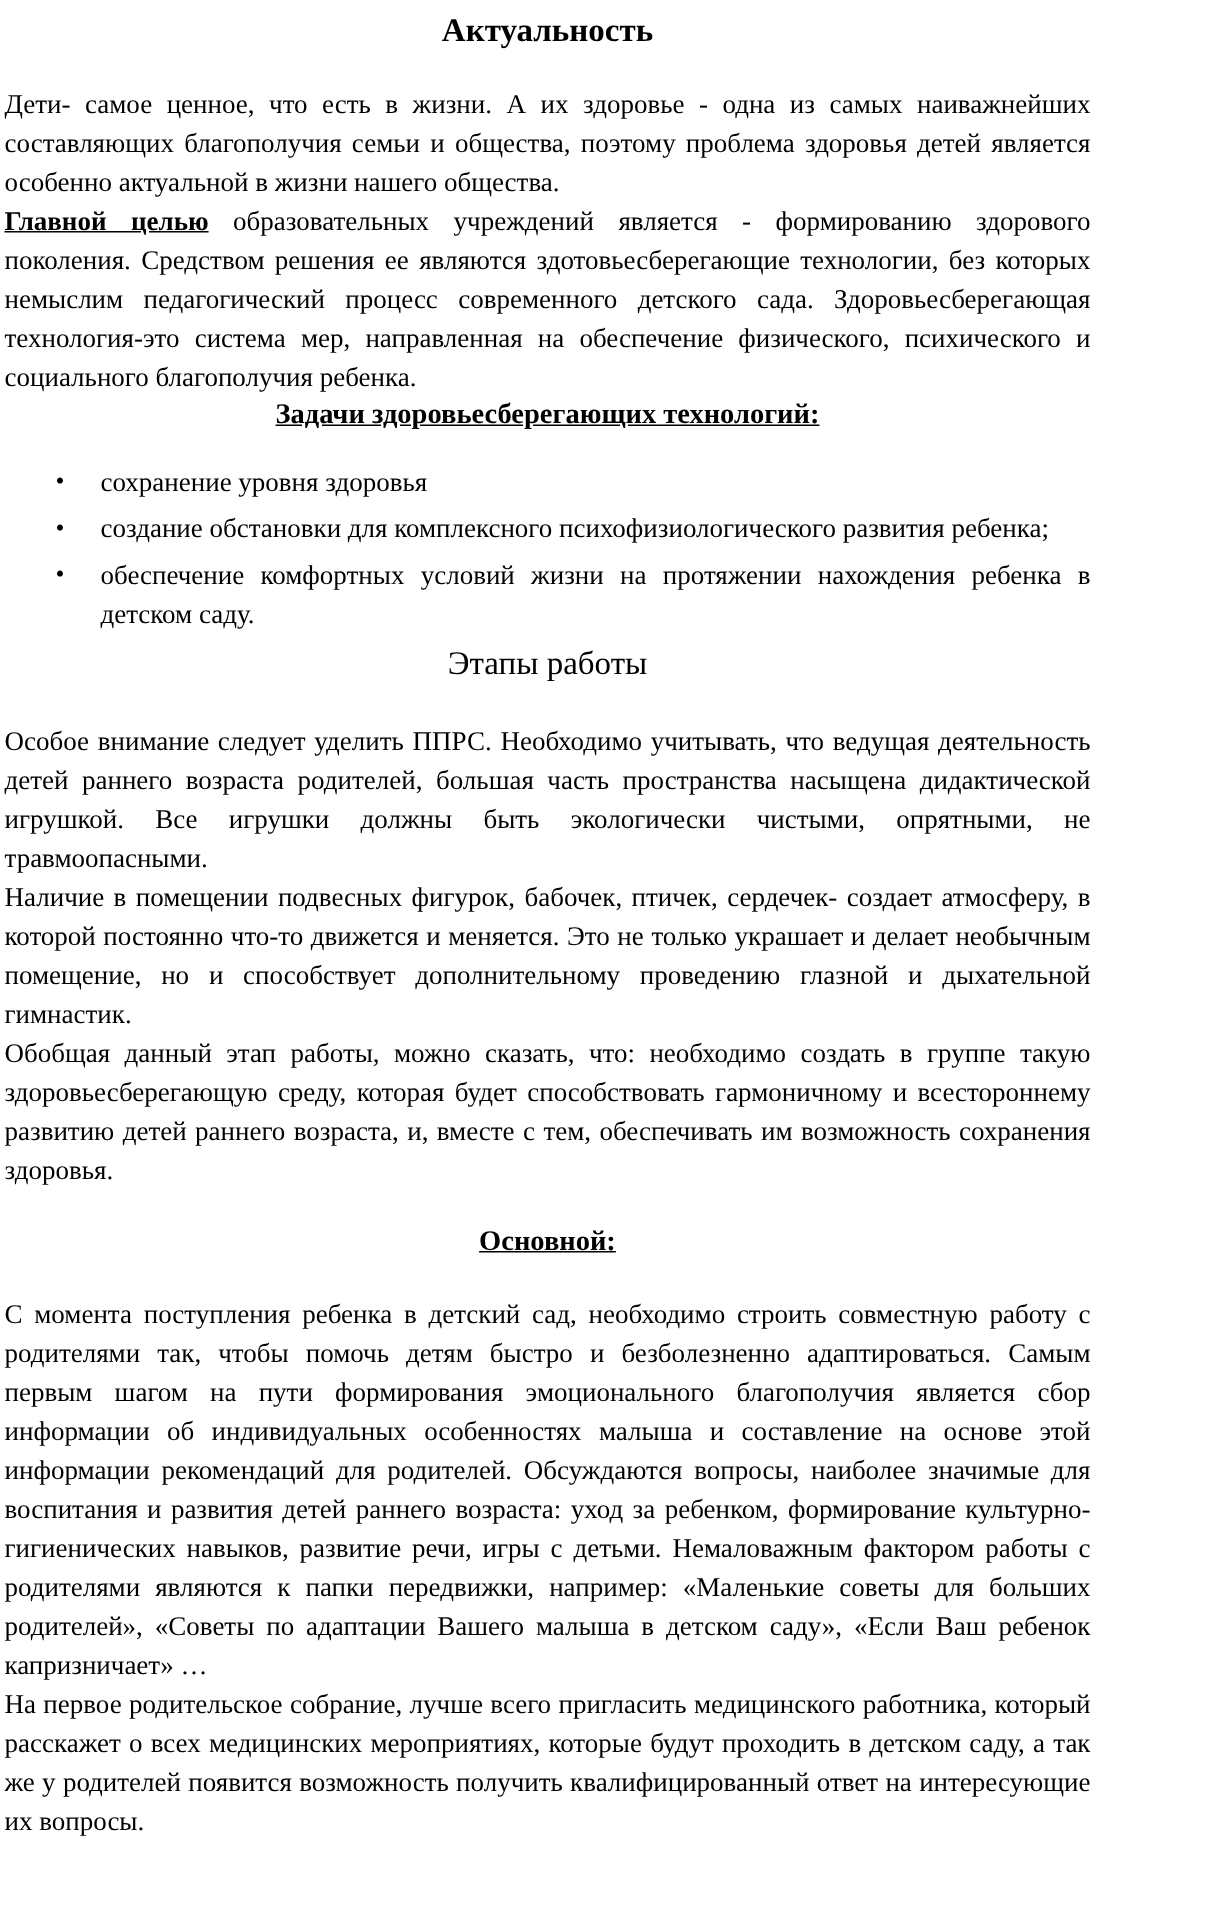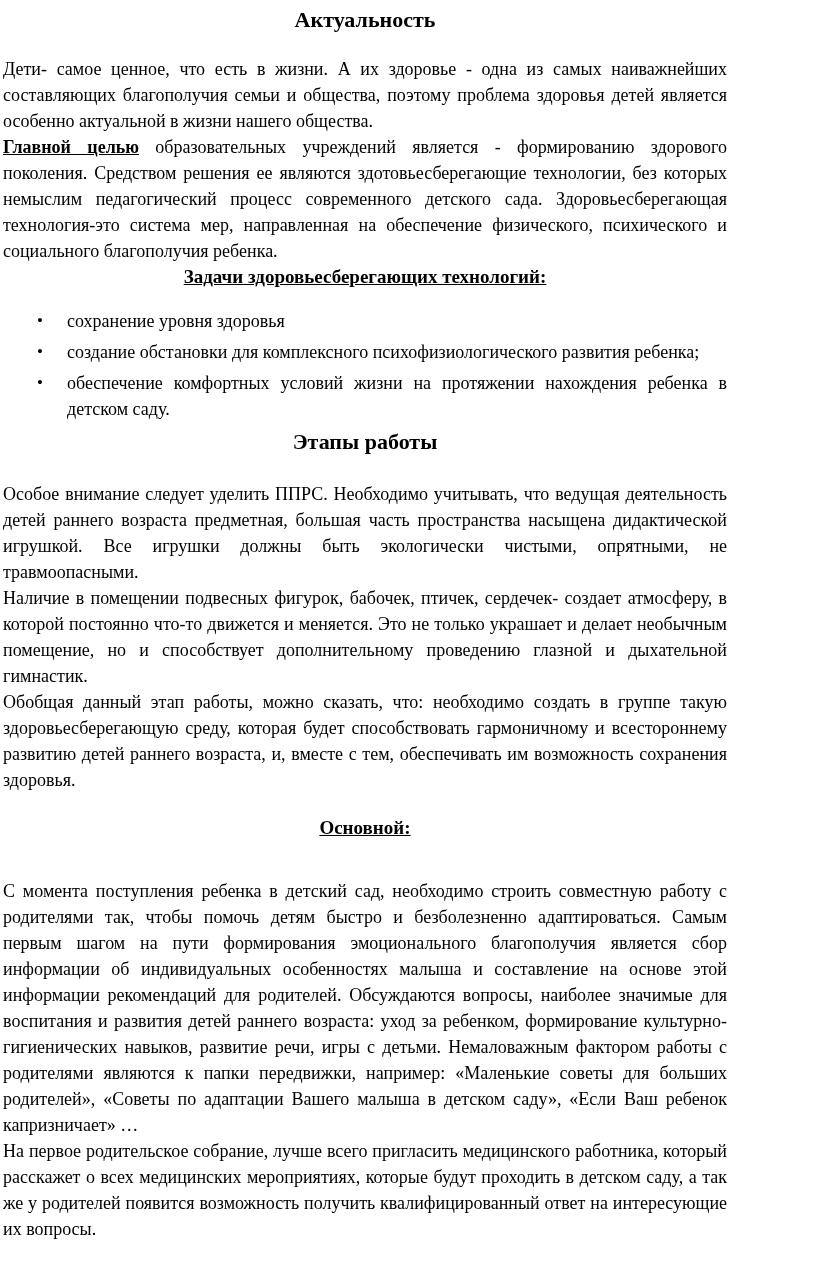--- a/index.html
+++ b/index.html
@@ -38,25 +38,25 @@
   .h-underline {
     font-size: 19px;
     line-height: 26px;
     font-weight: bold;
     text-decoration: underline;
     text-align: center;
     margin: 0;
   }
   .h-tasks { margin: 0 0 18px 0; }
   .h-prep  { margin: 0 0 20px 0; }
-  .h-main  { margin: 22px 0 37px 0; font-family: Liberation Serif, serif; }
+  .h-main  { margin: 22px 0 22px 0; font-family: Liberation Serif, serif; }
   .section-title {
     font-size: 22px;
     line-height: 30px;
-    font-weight: bold;
+    font-weight: normal;
     text-align: center;
     margin: 2px 0 24px 0;
   }
   ul.task-list {
     list-style: none;
     margin: 0 0 2px 0;
     padding: 0 0 0 34px;
   }
   ul.task-list li {
     position: relative;
@@ -86,21 +86,21 @@
 
   <ul class="task-list">
     <li><span class="bullet">•</span><span>сохранение уровня здоровья</span></li>
     <li><span class="bullet">•</span><span>создание обстановки для комплексного психофизиологического развития ребенка;</span></li>
     <li><span class="bullet">•</span><span>обеспечение комфортных условий жизни на протяжении нахождения ребенка в детском саду.</span></li>
   </ul>
 
   <h2 class="section-title">Этапы работы</h2>
 
 
-  <p>Особое внимание следует уделить ППРС. Необходимо учитывать, что ведущая деятельность детей раннего возраста предметная, большая часть пространства насыщена дидактической игрушкой. Все игрушки должны быть экологически чистыми, опрятными, не травмоопасными.</p>
+  <p>Особое внимание следует уделить ППРС. Необходимо учитывать, что ведущая деятельность детей раннего возраста родителей, большая часть пространства насыщена дидактической игрушкой. Все игрушки должны быть экологически чистыми, опрятными, не травмоопасными.</p>
   <p>Наличие в помещении подвесных фигурок, бабочек, птичек, сердечек- создает атмосферу, в которой постоянно что-то движется и меняется. Это не только украшает и делает необычным помещение, но и способствует дополнительному проведению глазной и дыхательной гимнастик.</p>
   <p>Обобщая данный этап работы, можно сказать, что: необходимо создать в группе такую здоровьесберегающую среду, которая будет способствовать гармоничному и всестороннему развитию детей раннего возраста, и, вместе с тем, обеспечивать им возможность сохранения здоровья.</p>
 
   <h3 class="h-underline h-main">Основной:</h3>
 
   <p>С момента поступления ребенка в детский сад, необходимо строить совместную работу с родителями так, чтобы помочь детям быстро и безболезненно адаптироваться. Самым первым шагом на пути формирования эмоционального благополучия является сбор информации об индивидуальных особенностях малыша и составление на основе этой информации рекомендаций для родителей. Обсуждаются вопросы, наиболее значимые для воспитания и развития детей раннего возраста: уход за ребенком, формирование культурно-гигиенических навыков, развитие речи, игры с детьми. Немаловажным фактором работы с родителями являются к папки передвижки, например: «Маленькие советы для больших родителей», «Советы по адаптации Вашего малыша в детском саду», «Если Ваш ребенок капризничает» …</p>
   <p>На первое родительское собрание, лучше всего пригласить медицинского работника, который расскажет о всех медицинских мероприятиях, которые будут проходить в детском саду, а так же у родителей появится возможность получить квалифицированный ответ на интересующие их вопросы.</p>
 
 </div>
 

